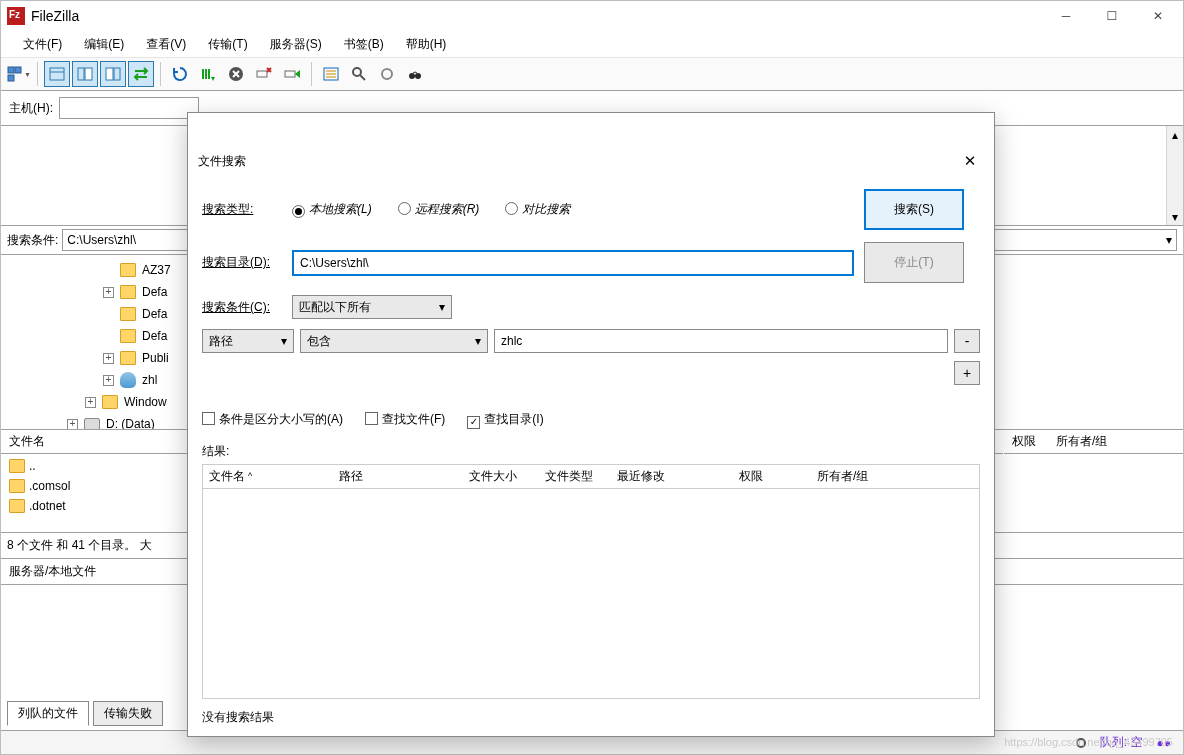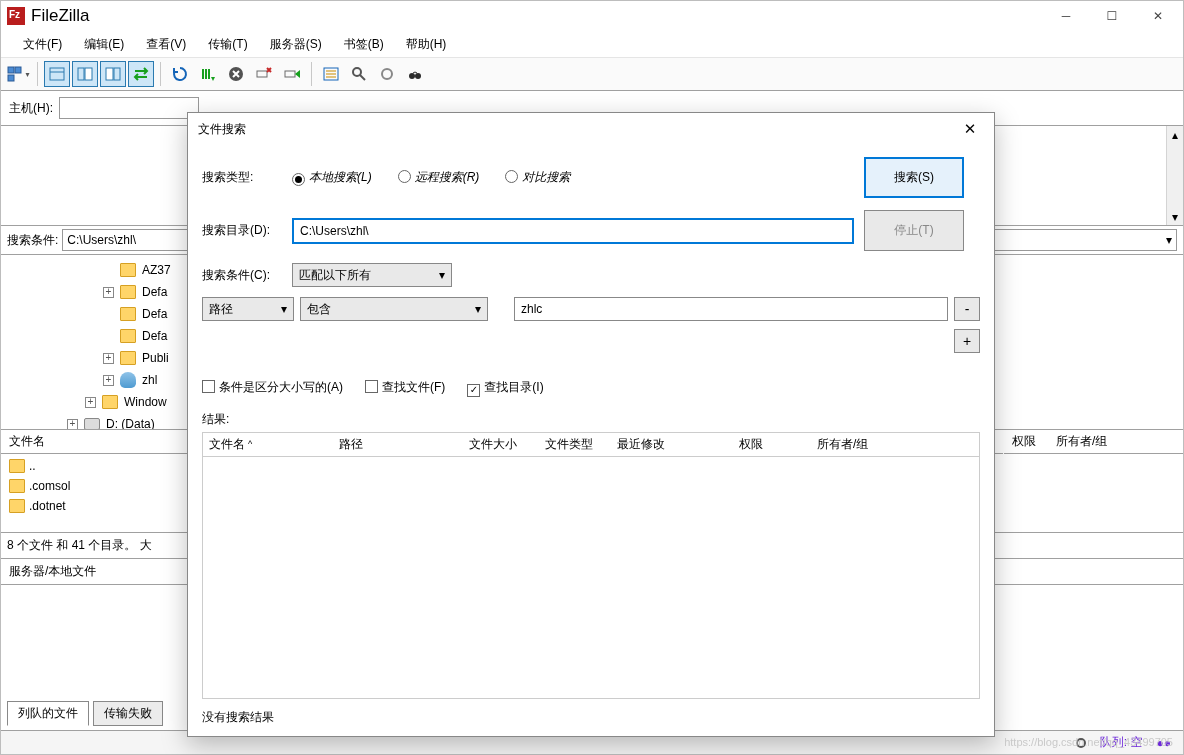--- a/index.html
+++ b/index.html
@@ -1,21 +1,21 @@
 <!DOCTYPE html>
 <html><head>
 <meta charset="utf-8">
 <style>
   * { box-sizing: border-box; margin: 0; padding: 0; font-family: "Microsoft YaHei", "Segoe UI", sans-serif; font-size: 12px; }
   html, body { width: 1184px; height: 755px; overflow: hidden; background: #fff; color: #000; }
   .window { width: 1184px; height: 755px; border: 1px solid #bdbdbd; display: flex; flex-direction: column; position: relative; }
   .titlebar { height: 30px; display: flex; align-items: center; padding: 0 2px 0 6px; }
   .titlebar .logo { width: 18px; height: 18px; background: #b91d1d; margin-right: 6px; position: relative; }
   .titlebar .logo::after { content: 'Fz'; color: #fff; font-size: 10px; font-weight: bold; position: absolute; left: 2px; top: 2px; }
-  .titlebar .title { flex: 1; font-size: 17px; }
+  .titlebar .title { flex: 1; font-size: 14px; }
   .winbtn { width: 46px; height: 30px; display: inline-flex; align-items: center; justify-content: center; color: #444; }
   .menubar { height: 26px; display: flex; align-items: center; padding: 2px 16px; gap: 10px; }
   .menubar span { padding: 2px 6px; }
   .toolbar { height: 34px; border-top: 1px solid #e5e5e5; border-bottom: 1px solid #a0a0a0; display: flex; align-items: center; padding: 0 4px; gap: 2px; background: #fafafa; }
   .toolbar .sep { width: 1px; height: 24px; background: #c8c8c8; margin: 0 4px; }
   .tbtn { width: 26px; height: 26px; display: inline-flex; align-items: center; justify-content: center; border: 1px solid transparent; }
   .tbtn.active { border-color: #2a7ab0; background: #cde6f7; }
   .tbtn svg { width: 18px; height: 18px; }
   .drop::after{content:'▾'; font-size:8px; margin-left:1px; color:#555;}
   .hostbar { padding: 6px 8px; display: flex; align-items: center; gap: 6px; border-bottom: 1px solid #a0a0a0; min-height: 34px; }
@@ -36,35 +36,35 @@
   .file-list .item { display: flex; align-items: center; gap: 4px; height: 20px; }
   .statusline { border-top: 1px solid #a0a0a0; border-bottom: 1px solid #a0a0a0; padding: 4px 6px; }
   .queuehead { border-bottom: 1px solid #a0a0a0; padding: 4px 8px; }
   .tabsrow { padding: 4px 6px; display: flex; gap: 4px; }
   .tab { border: 1px solid #888; background: #ececec; padding: 3px 10px; }
   .tab.active { background: #fff; border-bottom-color: #fff; position: relative; z-index: 1; }
   .statusbar { height: 24px; border-top: 1px solid #a0a0a0; background: #f5f5f5; display: flex; justify-content: flex-end; align-items: center; padding: 0 12px; gap: 14px; color: #6d28d9; }
   .dot{width:10px;height:10px;border-radius:50%;border:2px solid #555;}
   
   .dialog { position: absolute; left: 186px; top: 111px; width: 808px; height: 625px; background: #fff; border: 1px solid #888; box-shadow: 0 8px 24px rgba(0,0,0,0.25); display: flex; flex-direction: column; }
-  .dlg-title { height: 30px; display: flex; align-items: center; padding: 16px 10px; }
+  .dlg-title { height: 30px; display: flex; align-items: center; padding: 16px 10px; margin-top: 32px; }
   .dlg-title .t { flex: 1; }
   .dlg-close { width: 28px; height: 28px; display: inline-flex; align-items: center; justify-content: center; font-size: 15px; }
   .dlg-body { padding: 12px 14px 6px 14px; display: grid; grid-template-columns: 80px 1fr 116px; column-gap: 10px; row-gap: 12px; align-items: center; }
-  .dlg-body label { white-space: nowrap; }
+  .dlg-body label { white-space: nowrap; text-decoration: underline; }
   .radio-row { display: flex; gap: 26px; align-items: flex-start; font-style: italic; }
   .radio { width: 13px; height: 13px; border: 1px solid #666; border-radius: 50%; display: inline-flex; align-items: center; justify-content: center; margin-right: 4px; vertical-align: -2px; }
   .radio.checked::after { content: ''; width: 7px; height: 7px; border-radius: 50%; background: #000; }
   .btn { height: 41px; border: 1px solid #888; background: #e9e9e9; display: inline-flex; align-items: center; justify-content: center; width: 100px; }
   .btn.primary { border: 2px solid #0078d7; background: #e5f1fb; }
   .txt-input { width: 100%; height: 26px; border: 2px solid #0078d7; padding: 0 6px; outline:none; }
   .select { height: 24px; border: 1px solid #888; background: #e9e9e9; display: inline-flex; align-items: center; justify-content: space-between; padding: 0 6px; gap: 8px; }
   .criteria { padding: 4px 14px 0 14px; display: flex; gap: 6px; align-items: center; }
   .criteria .select.s1{width:92px;} .criteria .select.s2{width:188px;}
-  .criteria input { flex: 1; height: 24px; border: 1px solid #888; padding: 0 6px; margin-left: 20px; }
+  .criteria input { flex: 1; height: 24px; border: 1px solid #888; padding: 0 6px; }
   .sq { width: 26px; height: 24px; border: 1px solid #888; background: #e9e9e9; display: inline-flex; align-items: center; justify-content: center; font-size: 14px; }
   .plusrow{display:flex;justify-content:flex-end;padding:8px 14px 22px 14px;}
   .checkrow { padding: 4px 14px 14px 14px; display: flex; gap: 22px; align-items: center; }
   .chk { width: 13px; height: 13px; border: 1px solid #666; display: inline-flex; align-items: center; justify-content: center; margin-right: 4px; vertical-align: -2px; font-size: 10px; line-height: 1; }
   .chk.checked::after { content: '✓'; }
   .results-label { padding: 0 14px 4px 14px; }
   .results-head { margin: 0 14px; border: 1px solid #ccc; border-bottom: none; height: 24px; display: grid; grid-template-columns: 130px 130px 76px 72px 122px 78px 1fr; align-items: center; padding: 0 6px; }
   .results-head span{display:flex;align-items:center;gap:3px;}
   .results-body { margin: 0 14px; border: 1px solid #ccc; flex: 1; }
   .dlg-foot { padding: 10px 14px; }

